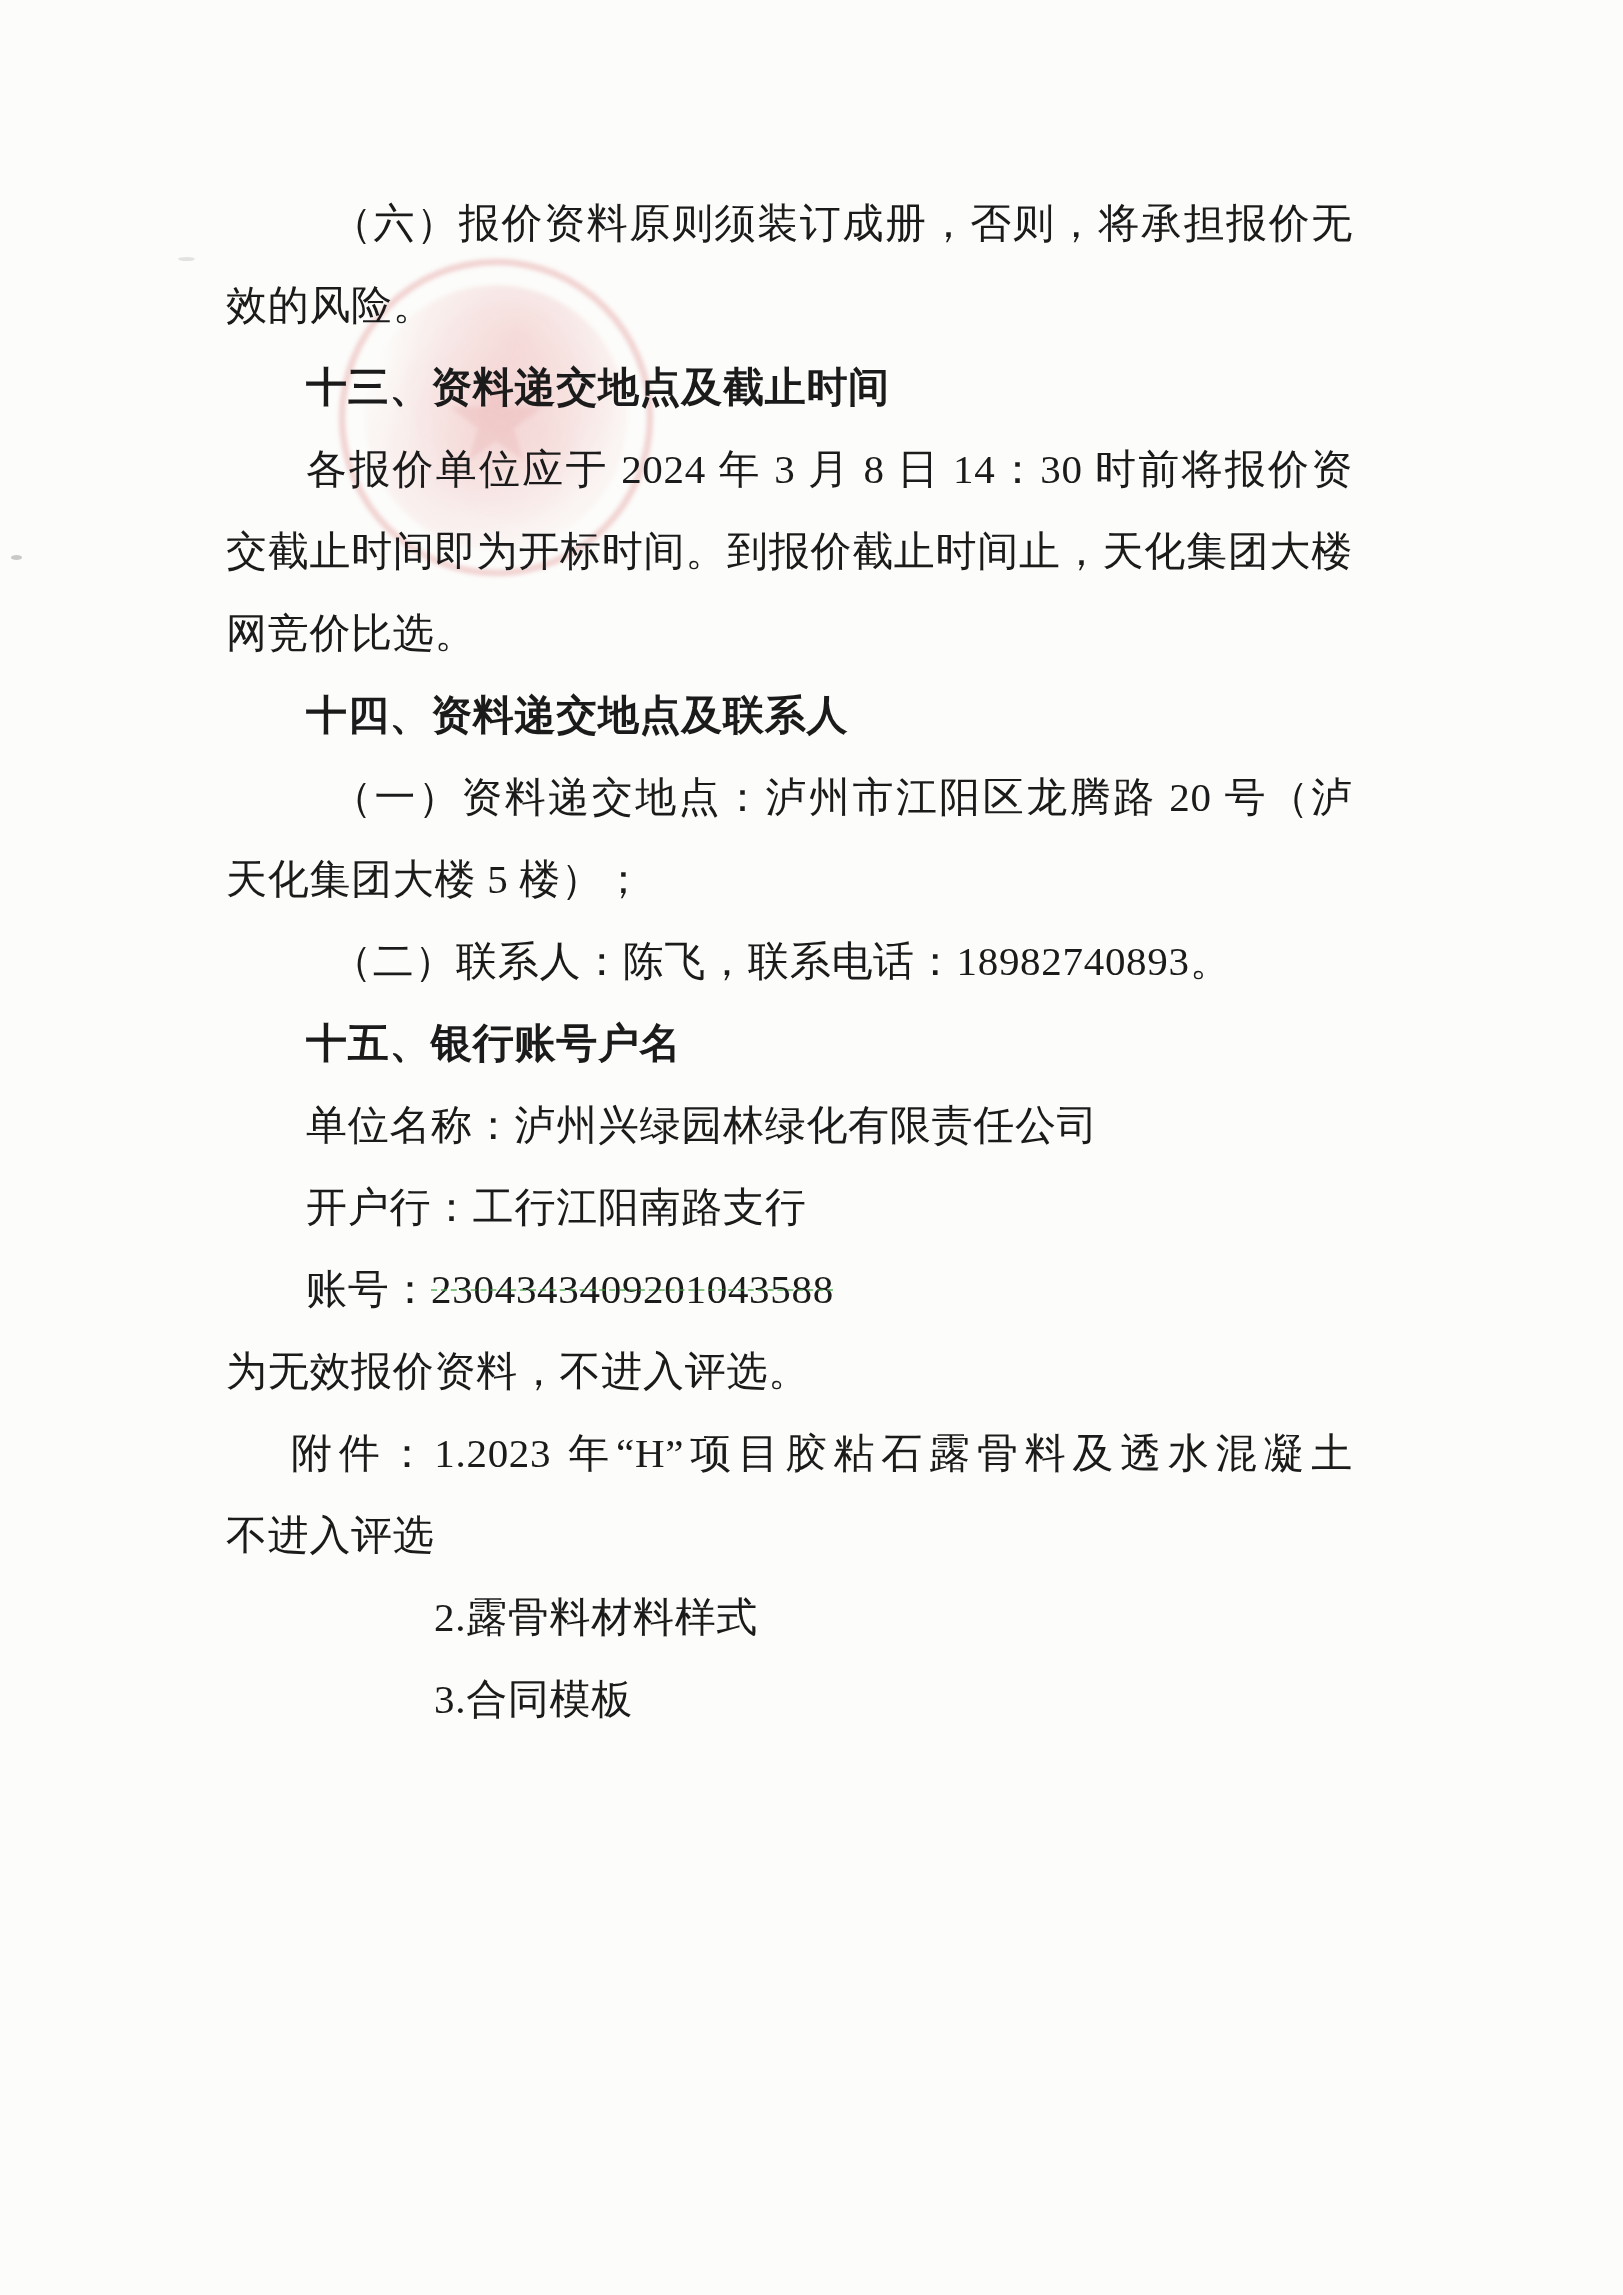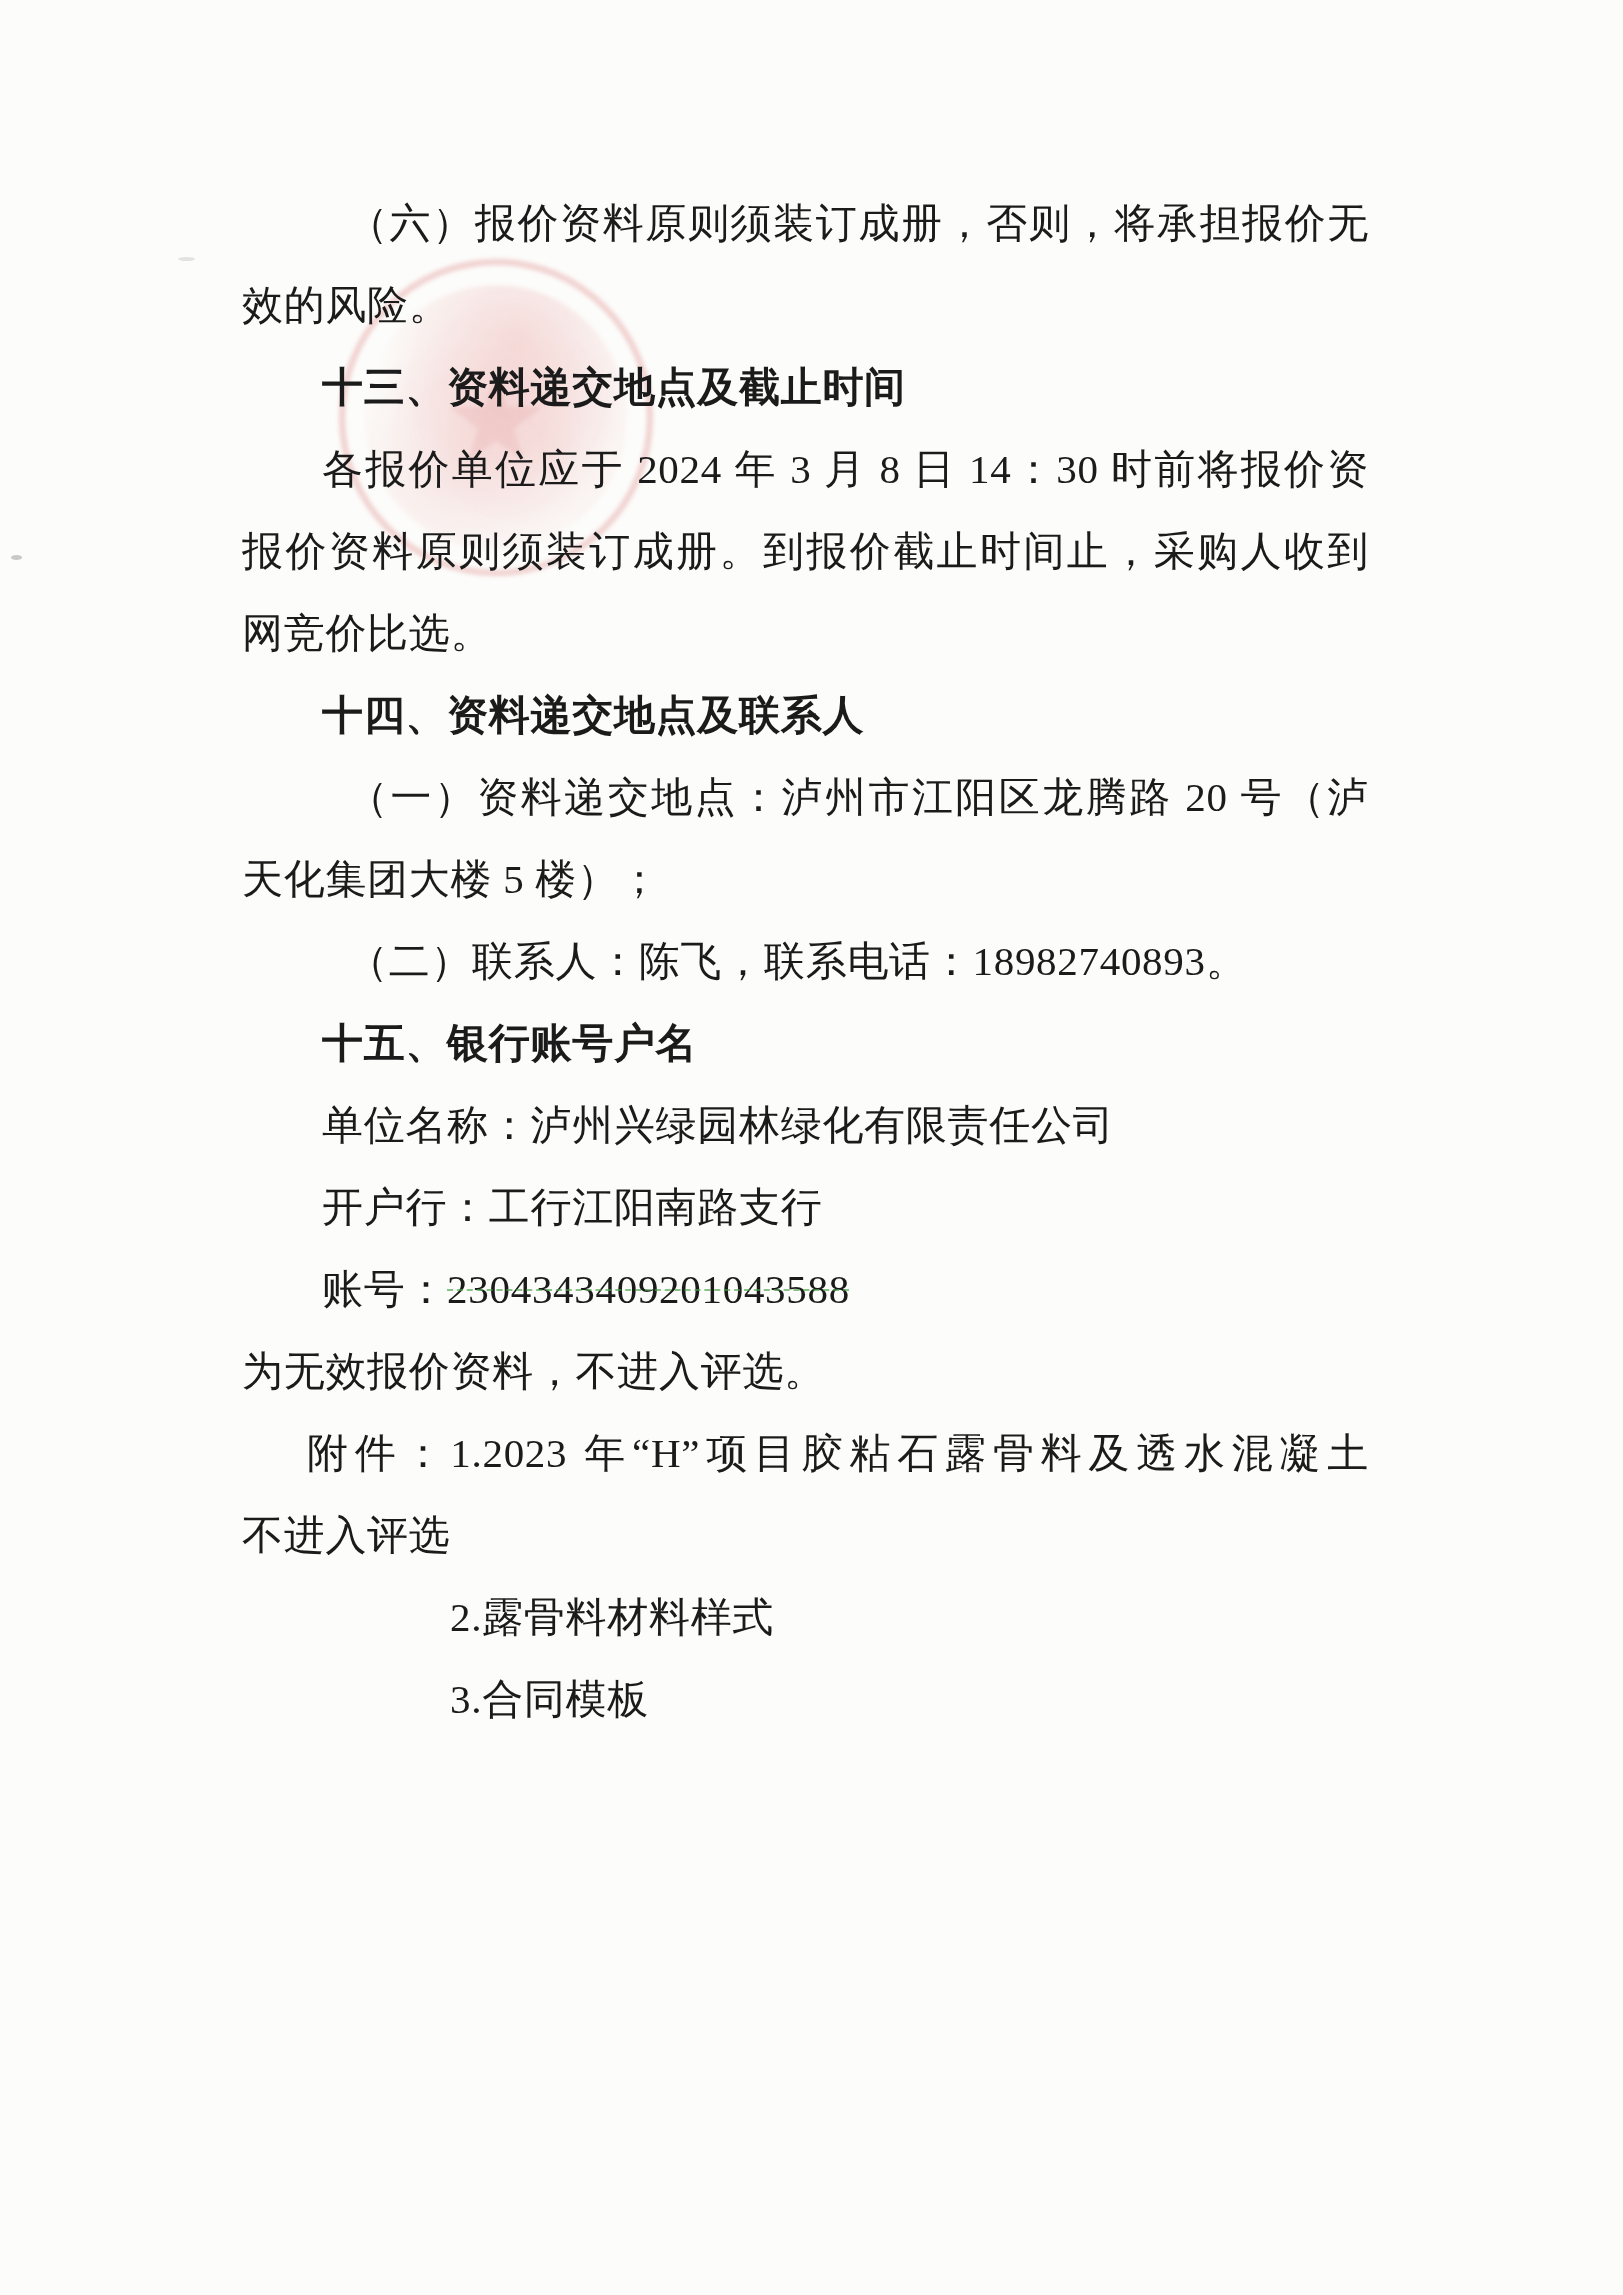--- a/index.html
+++ b/index.html
@@ -6,21 +6,21 @@
   .page{
     position:relative;
     width:1623px;height:2295px;
     background:#fcfcfa;
     overflow:hidden;
     font-family:"Liberation Serif","DejaVu Serif",serif;
     color:#1b1b1b;
   }
   .content{
     position:absolute;
-    left:242px;top:182px;
+    left:226px;top:182px;
     width:1127px;
   }
   .line{
     height:82px;
     line-height:82px;
     font-size:41px;
     white-space:nowrap;
     letter-spacing:0.7px;
   }
   .just{
@@ -96,21 +96,21 @@
 
     <div class="line just ind-a"><span class="pad">（六）报价资料原则须装订成册，否则，将承担报价无</span></div>
 
     <div class="line"><span>效的风险。</span></div>
 
     <div class="line ind-h bold"><span>十三、资料递交地点及截止时间</span></div>
 
     <div class="line just ind-h"><span class="pad">各报价单位应于 2024 年 3 月 8 日 14：30 时前将报价资</span></div>
 
 
-    <div class="line just"><span>报价资料原则须装订成册。到报价截止时间止，采购人收到</span></div>
+    <div class="line just"><span>交截止时间即为开标时间。到报价截止时间止，天化集团大楼</span></div>
 
 
     <div class="line"><span>网竞价比选。</span></div>
 
     <div class="line ind-h bold"><span>十四、资料递交地点及联系人</span></div>
 
     <div class="line just ind-a"><span class="pad">（一）资料递交地点：泸州市江阳区龙腾路 20 号（泸</span></div>
 
     <div class="line"><span>天化集团大楼 5 楼）；</span></div>
 

